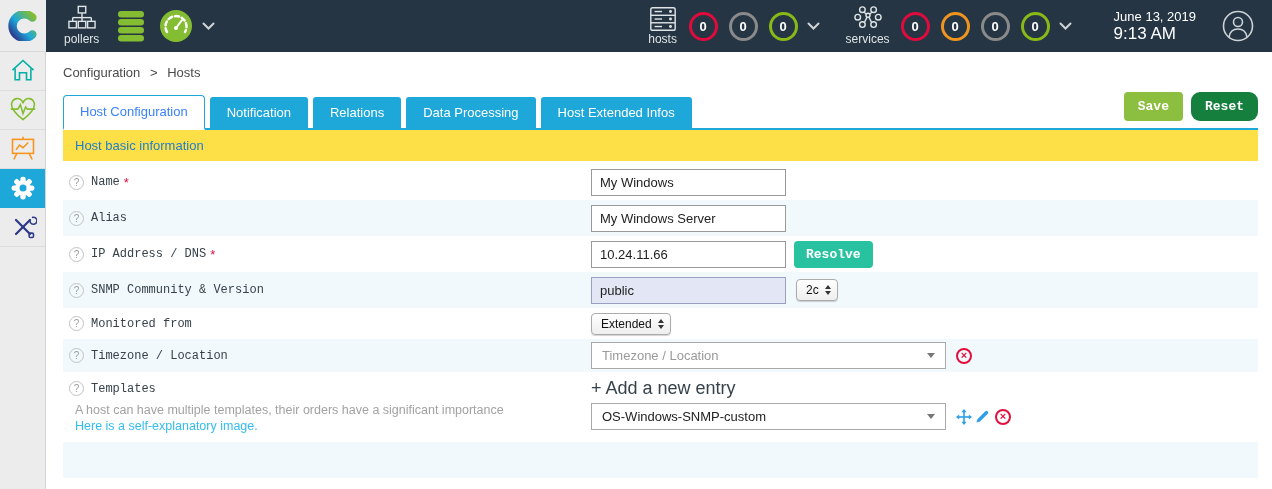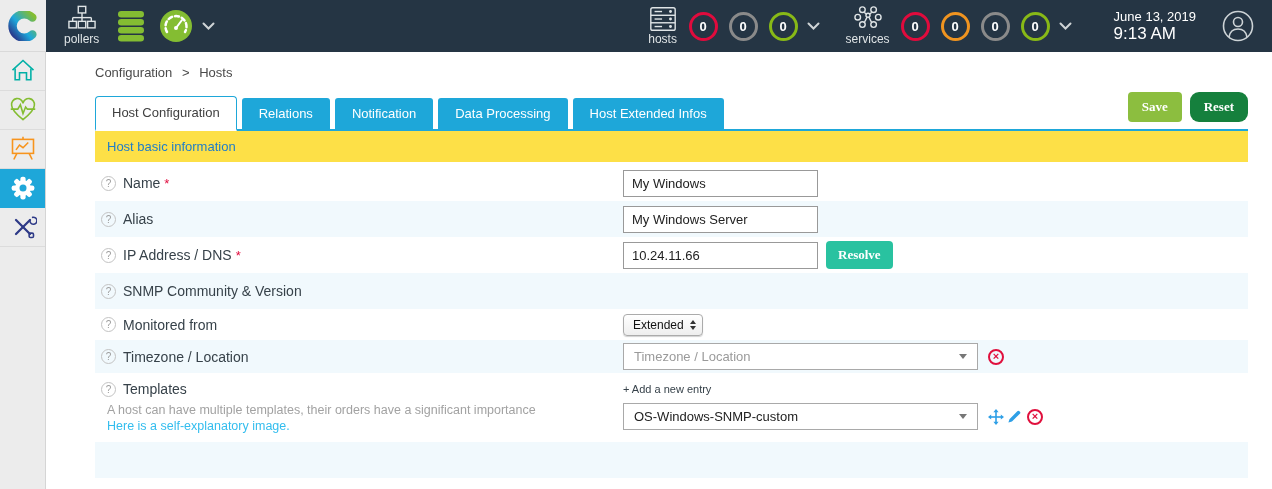--- a/index.html
+++ b/index.html
@@ -24,43 +24,43 @@
   .clock .t { font-size:17px; }
   .avatar { margin:0 18px 0 26px; display:flex; }
 
   
   .shell { display:flex; flex:1; min-height:0; }
   .sidebar { width:46px; background:#ececec; border-right:1px solid #d5d5d5; display:flex; flex-direction:column; }
   .side-item { height:39px; display:flex; align-items:center; justify-content:center; border-bottom:1px solid #dcdcdc; cursor:pointer; }
   .side-item.active { background:#1ea7d9; border-bottom:1px solid #1ea7d9; }
 
   
-  .content { flex:1; background:#fff; padding:0 24px 0 17px; overflow:hidden;margin-left:32px; }
+  .content { flex:1; background:#fff; padding:0 14px 0 17px; overflow:hidden; }
   .breadcrumb { padding-top:13px; font-size:13px; color:#4a4a4a; height:32px; }
   .breadcrumb span { margin-right:6px; }
 
   .tabbar { display:flex; align-items:flex-end; border-bottom:2px solid #1ea7d9; margin-top:8px; }
   .tab { background:#1ea7d9; color:#fff; font-size:13px; padding:8px 17px; margin-right:5px; border-radius:3px 3px 0 0; cursor:pointer; white-space:nowrap; }
-  .tab.active { background:#fff; color:#404040; border:1px solid #1ea7d9; border-bottom:2px solid #fff; margin-bottom:-2px; padding:8px 16px 9px; border-radius:4px 4px 0 0; }
+  .tab.active { background:#fff; color:#3b82f6; border:1px solid #1ea7d9; border-bottom:2px solid #fff; margin-bottom:-2px; padding:8px 16px 9px; border-radius:4px 4px 0 0; }
   .tab-actions { margin-left:auto; display:flex; align-items:center; padding-bottom:7px; }
-  .btn { border:none; color:#fff; font-size:13px; font-weight:bold; padding:7px 14px; border-radius:4px; cursor:pointer; font-family:Liberation Serif, serif; }
+  .btn { border:none; color:#fff; font-size:13px; font-weight:bold; padding:7px 14px; border-radius:4px; cursor:pointer; font-family:Liberation Mono, monospace; }
   .btn.save { background:#8cbe3f; margin-right:8px; }
   .btn.reset { background:#15803d;border-radius:9px; }
 
   .page-title { margin:13px 0 9px; font-size:16px; color:#51583f; font-weight:bold; }
   .page-title .bar { color:#84bd32; font-weight:bold; margin-right:6px; }
 
   .section-head { background:#fde047; padding:8px 12px; font-size:13px; color:#1f7dc9; margin-bottom:3px; }
 
   .frow { display:flex; align-items:center; min-height:36px; }
   .frow.alt { background:#f1f9fd; }
   .lcol { flex:0 0 528px; display:flex; align-items:center; padding-left:6px; }
   .rcol { flex:1; display:flex; align-items:center; }
   .qmark { width:15px; height:15px; border-radius:50%; border:1px solid #c3c3c3; color:#9c9c9c; font-size:10px; display:inline-flex; align-items:center; justify-content:center; margin-right:7px; flex:0 0 15px; }
-  .flabel { font-size:14px; color:#37424a; }
+  .flabel { font-size:12px; color:#37424a;font-family:Liberation Mono, monospace; }
   .req { color:#e00b3d; margin-left:4px; font-size:13px; }
   .tinput { width:195px; height:27px; border:1px solid #999; padding:0 8px; font-size:13px; font-family:"Liberation Sans", sans-serif; color:#222; background:#fff; }
   .tinput.snmp { background:#e3e6f5; border-color:#9b9fc0; }
   .btn.resolve { background:#29c2a0; margin-left:8px; font-weight:bold; padding:6px 12px; }
 
   .nselect { display:inline-flex; align-items:center; border:1px solid #ababab; border-radius:4px; background:linear-gradient(#ffffff,#eeeeee); box-shadow:0 1px 1px rgba(0,0,0,.18); padding:3px 6px 3px 9px; font-size:12px; color:#111; cursor:pointer; }
   .nselect.v2c { margin-left:10px; }
   .spin { display:inline-flex; flex-direction:column; margin-left:6px; row-gap:2px; }
   .spin i { width:0; height:0; border-left:3.5px solid transparent; border-right:3.5px solid transparent; }
   .spin .up { border-bottom:4px solid #333; }
@@ -70,21 +70,21 @@
   .wselect .ph { color:#9a9a9a; }
   .wselect .caret { margin-left:auto; width:0; height:0; border-left:4px solid transparent; border-right:4px solid transparent; border-top:5px solid #777; }
   .del-ico { width:16px; height:16px; border-radius:50%; border:2px solid #e0103d; color:#e0103d; font-size:11px; font-weight:bold; display:inline-flex; align-items:center; justify-content:center; margin-left:10px; cursor:pointer; line-height:1; }
   .tmpl-icons { display:flex; align-items:center; margin-left:10px; }
   .tmpl-icons > * { margin-right:3px; display:inline-flex; }
 
   .tmpl-label-row { min-height:26px; padding-top:6px; }
   .tmpl-body-row { min-height:40px; align-items:flex-start; padding:4px 0 8px; }
   .help-text { font-size:12.5px; color:#a2a2a2; line-height:1.25; padding-left:6px; }
   .help-text .lnk { color:#33bdee; cursor:pointer; }
-  .addentry { font-size:11px; color:#37424a; cursor:pointer; }
+  .addentry { font-size:18px; color:#37424a; cursor:pointer; }
 </style>
 </head>
 <body>
 
 <div class="app">
 
   <div class="header">
     <div class="logo-box">
       <svg width="30" height="30" viewBox="0 0 32 32">
         <defs>
@@ -270,22 +270,22 @@
     <div class="content">
 
       <div class="breadcrumb">
         <span>Configuration</span>
         <span>&gt;</span>
         <span>Hosts</span>
       </div>
 
       <div class="tabbar">
         <div class="tab active">Host Configuration</div>
+        <div class="tab">Notification</div>
         <div class="tab">Relations</div>
-        <div class="tab">Notification</div>
         <div class="tab">Data Processing</div>
         <div class="tab">Host Extended Infos</div>
         <div class="tab-actions">
           <button class="btn save">Save</button>
           <button class="btn reset">Reset</button>
         </div>
       </div>
 
 
       <div class="section-head">Host basic information</div>
@@ -320,20 +320,30 @@
         <div class="rcol">
           <input class="tinput" type="text" value="10.24.11.66" style="">
           <button class="btn resolve">Resolve</button>
         </div>
       </div>
 
       <div class="frow alt">
         <div class="lcol">
           <span class="qmark">?</span>
           <span class="flabel">SNMP Community &amp; Version</span>
+        </div>
+        <div class="rcol">
+          <input class="tinput snmp" type="text" value="public" style="">
+          <span class="nselect v2c">
+            <span>2c</span>
+            <span class="spin">
+                <i class="up"></i>
+                <i class="dn"></i>
+              </span>
+          </span>
         </div>
       </div>
 
       <div class="frow" style="min-height:31px;">
         <div class="lcol">
           <span class="qmark">?</span>
           <span class="flabel">Monitored from</span>
         </div>
         <div class="rcol">
           <span class="nselect">

